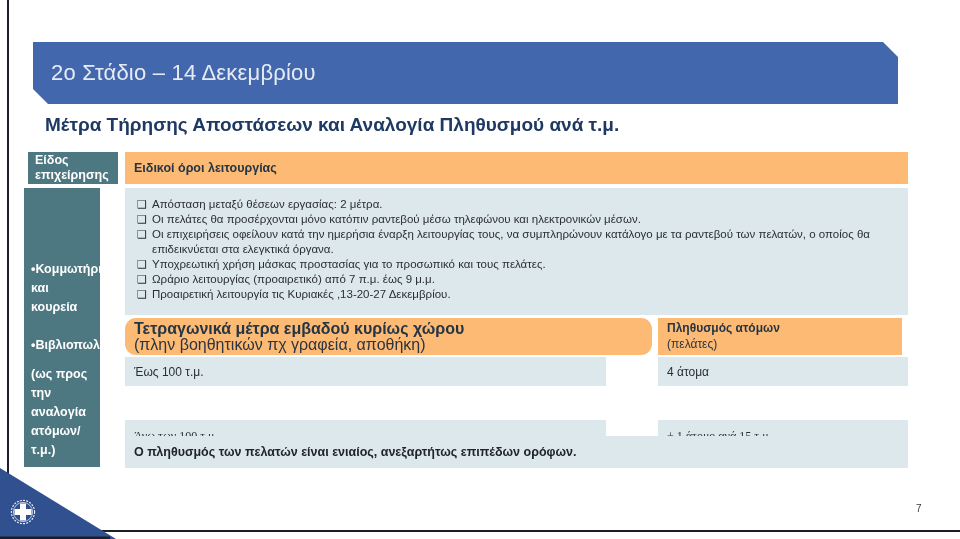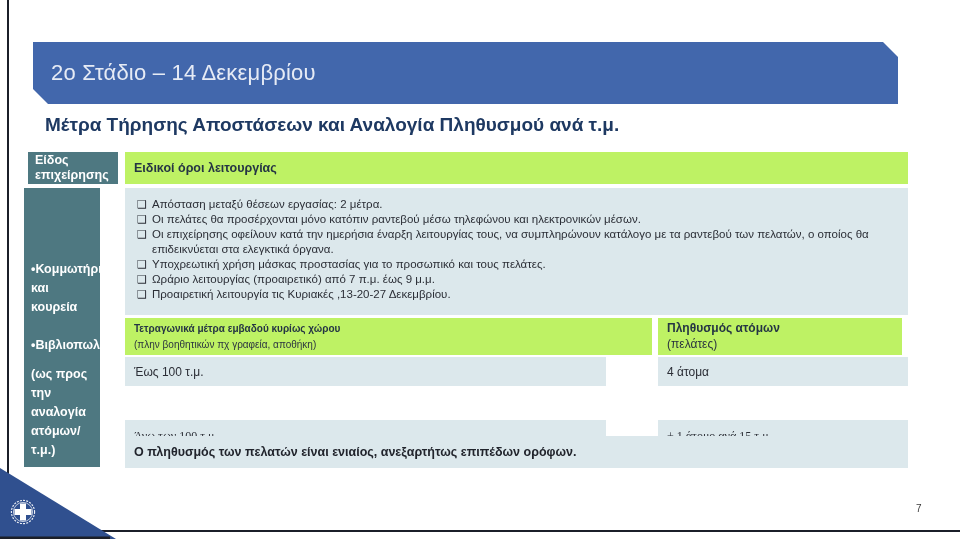--- a/index.html
+++ b/index.html
@@ -30,23 +30,23 @@
   }
   .side-body{
     position:absolute;left:24px;top:188px;width:76px;height:279px;background:#4e7881;
     color:#fff;font-size:12.5px;font-weight:bold;box-sizing:border-box;
   }
   .side-item1{position:absolute;left:7px;right:4px;top:72px;line-height:19px;}
   .side-item2{position:absolute;left:7px;right:4px;top:148px;line-height:19px;}
   .side-item2 .sub{margin-top:10px;line-height:19px;}
 
   
-  .strip{background:#bef264;color:#253544;position:absolute;box-sizing:border-box;}
+  .strip{background:#fdba74;color:#253544;position:absolute;box-sizing:border-box;}
   .cond-head{left:125px;top:152px;width:783px;height:32px;font-size:12.5px;font-weight:bold;display:flex;align-items:center;padding-left:9px;}
-  .area-head{left:125px;top:318px;width:527px;height:37px;font-size:10px;padding:3px 0 0 9px;line-height:15.5px;}
+  .area-head{left:125px;top:318px;width:527px;height:37px;font-size:16px;padding:3px 0 0 9px;line-height:15.5px;border-radius:11px;}
   .pop-head{left:658px;top:318px;width:244px;height:37px;font-size:12px;padding:3px 0 0 9px;line-height:15.5px;}
   .strip .b{font-weight:bold;}
   .strip .r{font-weight:normal;color:#2b3440;}
 
   
   .cond-body{
     position:absolute;left:125px;top:188px;width:783px;height:127px;background:#dce8ec;
     box-sizing:border-box;padding:9px 10px 0 12px;color:#2b2e36;font-size:11.5px;
   }
   .cond-body ul{list-style:none;margin:0;padding:0;}
@@ -94,21 +94,21 @@
       <li>
           <span class="bx">❑</span>
           <span>Απόσταση μεταξύ θέσεων εργασίας: 2 μέτρα.</span>
         </li>
       <li>
           <span class="bx">❑</span>
           <span>Οι πελάτες θα προσέρχονται μόνο κατόπιν ραντεβού μέσω τηλεφώνου και ηλεκτρονικών μέσων.</span>
         </li>
       <li>
           <span class="bx">❑</span>
-          <span>Οι επιχείρησης οφείλουν κατά την ημερήσια έναρξη λειτουργίας τους, να συμπληρώνουν κατάλογο με τα ραντεβού των πελατών, ο οποίος θα επιδεικνύεται στα ελεγκτικά όργανα.</span>
+          <span>Οι επιχειρήσεις οφείλουν κατά την ημερήσια έναρξη λειτουργίας τους, να συμπληρώνουν κατάλογο με τα ραντεβού των πελατών, ο οποίος θα επιδεικνύεται στα ελεγκτικά όργανα.</span>
         </li>
       <li>
           <span class="bx">❑</span>
           <span>Υποχρεωτική χρήση μάσκας προστασίας για το προσωπικό και τους πελάτες.</span>
         </li>
       <li>
           <span class="bx">❑</span>
           <span>Ωράριο λειτουργίας (προαιρετικό) από 7 π.μ. έως 9 μ.μ.</span>
         </li>
       <li>

